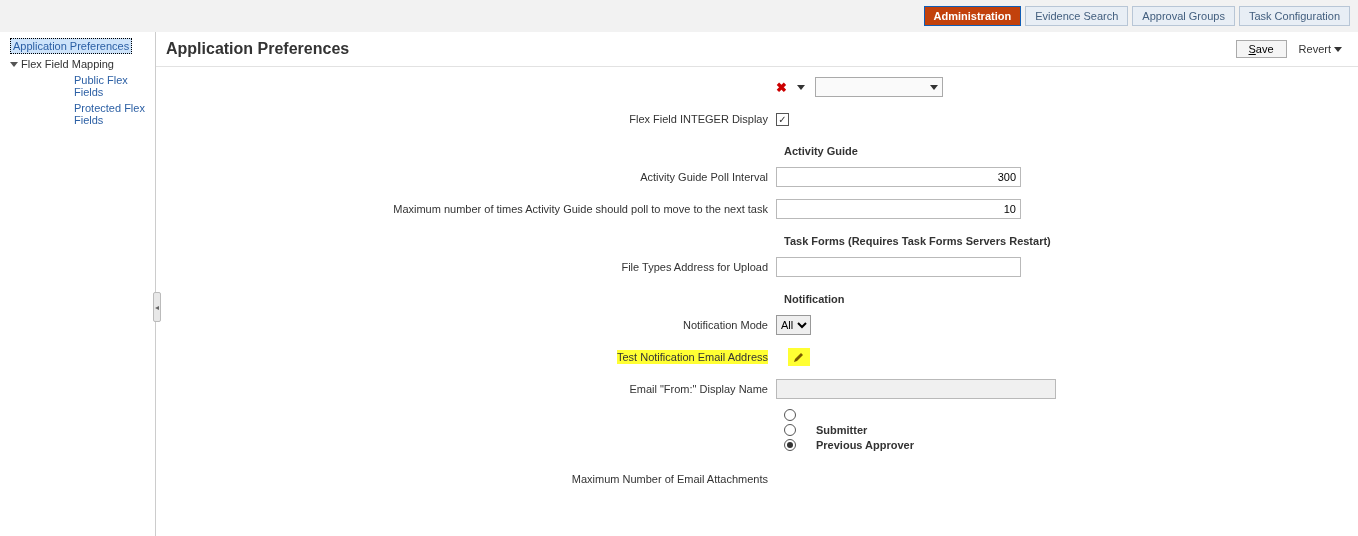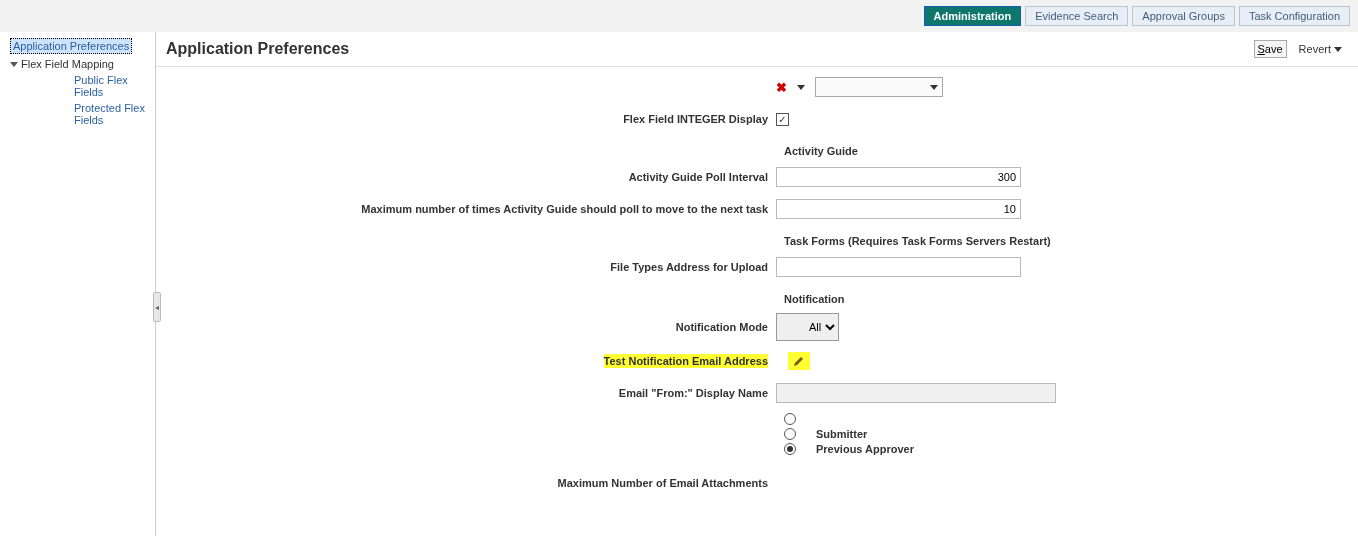--- a/index.html
+++ b/index.html
@@ -24,21 +24,21 @@
   }
   .top-tab {
     border: 1px solid #b8c6d6;
     padding: 3px 9px;
     font-size: 11px;
     background: #e8eef5;
     color: #425e7e;
     cursor: pointer;
   }
   .top-tab.active {
-    background: #0f766e;
+    background: #c2410c;
     color: #fff;
     border-color: #0f5db6;
     font-weight: bold;
   }
   .main-area {
     display: flex;
     height: calc(100% - 32px);
     background: #fff;
   }
   .sidebar {
@@ -108,21 +108,21 @@
     color: #333;
   }
   .header-actions {
     display: flex;
     gap: 6px;
     align-items: center;
   }
   .btn {
     border: 1px solid #aaa;
     background: #f5f5f5;
-    padding: 2px 3px;
+    padding: 2px 12px;
     font-size: 11px;
     cursor: pointer;
   }
   .btn-save u { text-decoration: underline; }
   .revert { display:flex; align-items:center; gap:3px; cursor:pointer; padding:2px 6px; }
   .revert-caret {
     width:0;height:0;border-left:4px solid transparent;border-right:4px solid transparent;border-top:5px solid #333;
   }
   .form-scroll {
     flex:1;
@@ -133,44 +133,43 @@
     display: flex;
     align-items: center;
     margin: 8px 0;
     min-height: 24px;
   }
   .form-label {
     flex: 0 0 600px;
     text-align: right;
     padding-right: 8px;
     font-size: 11px;
-    font-weight: bold;
+    font-weight: normal;
     color: #333;
   }
   .form-field {
     flex: 0 0 260px;
     display: flex;
     align-items: center;
     gap: 8px;
   }
   .input-text {
     width: 245px;
     height: 20px;
     border: 1px solid #b9b9b9;
     padding: 8px 4px;
     font-size: 11px;
     text-align: right;
   }
   .input-text.left { text-align: left; }
   .input-text.disabled { background:#f0f0f0; }
   .select {
-    height: 28px;
+    height: 20px;
     border: 1px solid #999;
     font-size: 11px;
-    padding-left: 28px;
   }
   .section-header {
     font-weight: bold;
     margin: 14px 0 6px 608px;
     color: #333;
     font-size: 11px;
   }
   .icon-x { color:#cc0000; font-weight:bold; font-size:13px; }
   .caret-down {
     width:0;height:0;border-left:4px solid transparent;border-right:4px solid transparent;border-top:5px solid #333;display:inline-block;

